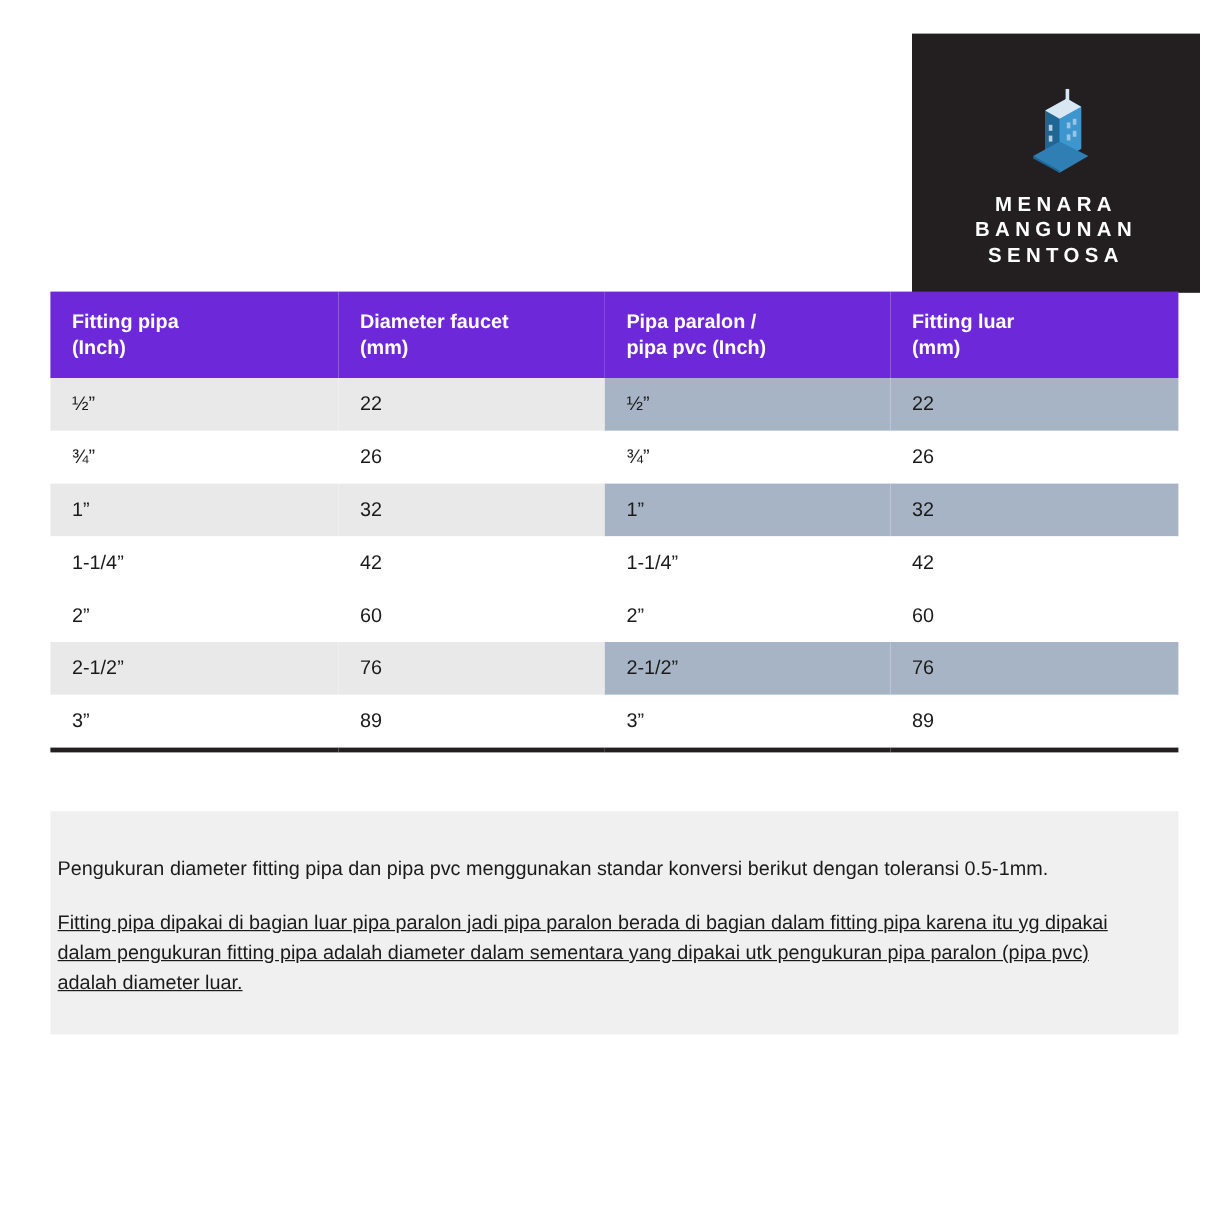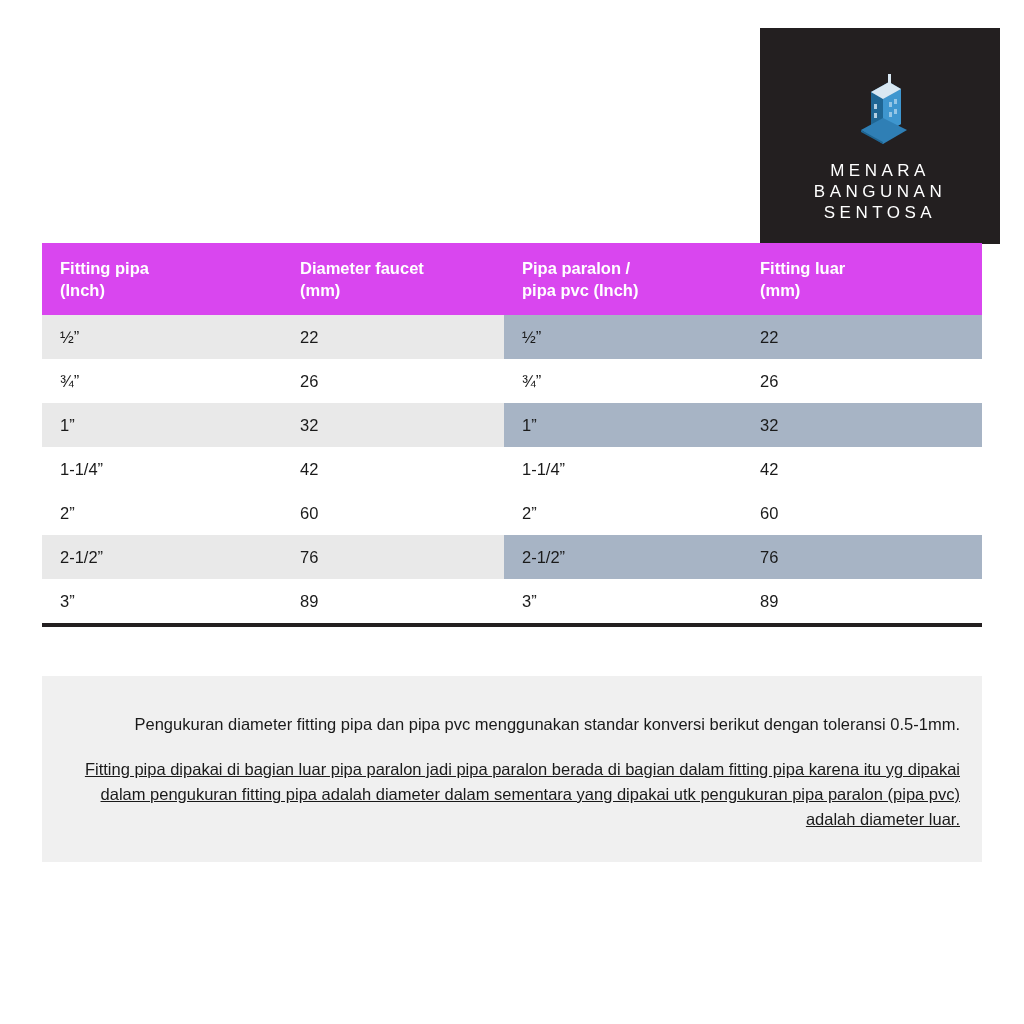--- a/index.html
+++ b/index.html
@@ -32,40 +32,40 @@
   }
   .logo-mark {
     width: 70px;
     height: 72px;
     position: relative;
     margin-bottom: 14px;
   }
   .logo-text {
     text-align: center;
     color: #ffffff;
-    font-weight: normal;
+    font-weight: bold;
     font-size: 17px;
     letter-spacing: 4.5px;
     line-height: 21px;
   }
 
   
   .table-wrap {
     position: absolute;
     top: 243px;
     left: 42px;
     width: 940px;
   }
   table.spec {
     border-collapse: collapse;
     width: 940px;
     table-layout: fixed;
   }
   table.spec th {
-    background: #d946ef;
+    background: #6d28d9;
     color: #ffffff;
     text-align: left;
     font-size: 16.5px;
     font-weight: bold;
     padding: 14px 0 14px 18px;
     vertical-align: top;
     line-height: 22px;
   }
   table.spec td {
     font-size: 16.5px;
@@ -94,21 +94,20 @@
 
   
   .notes {
     position: absolute;
     top: 676px;
     left: 42px;
     width: 940px;
     background: #f0f0f0;
     padding: 36px 22px 30px 6px;
     box-sizing: border-box;
-    text-align: right;
   }
   .notes p {
     margin: 0 0 20px 0;
     font-size: 16.5px;
     line-height: 25px;
     color: #1a1a1a;
   }
   .notes p:last-child { margin-bottom: 0; text-decoration: underline; }
 </style>
 </head>

